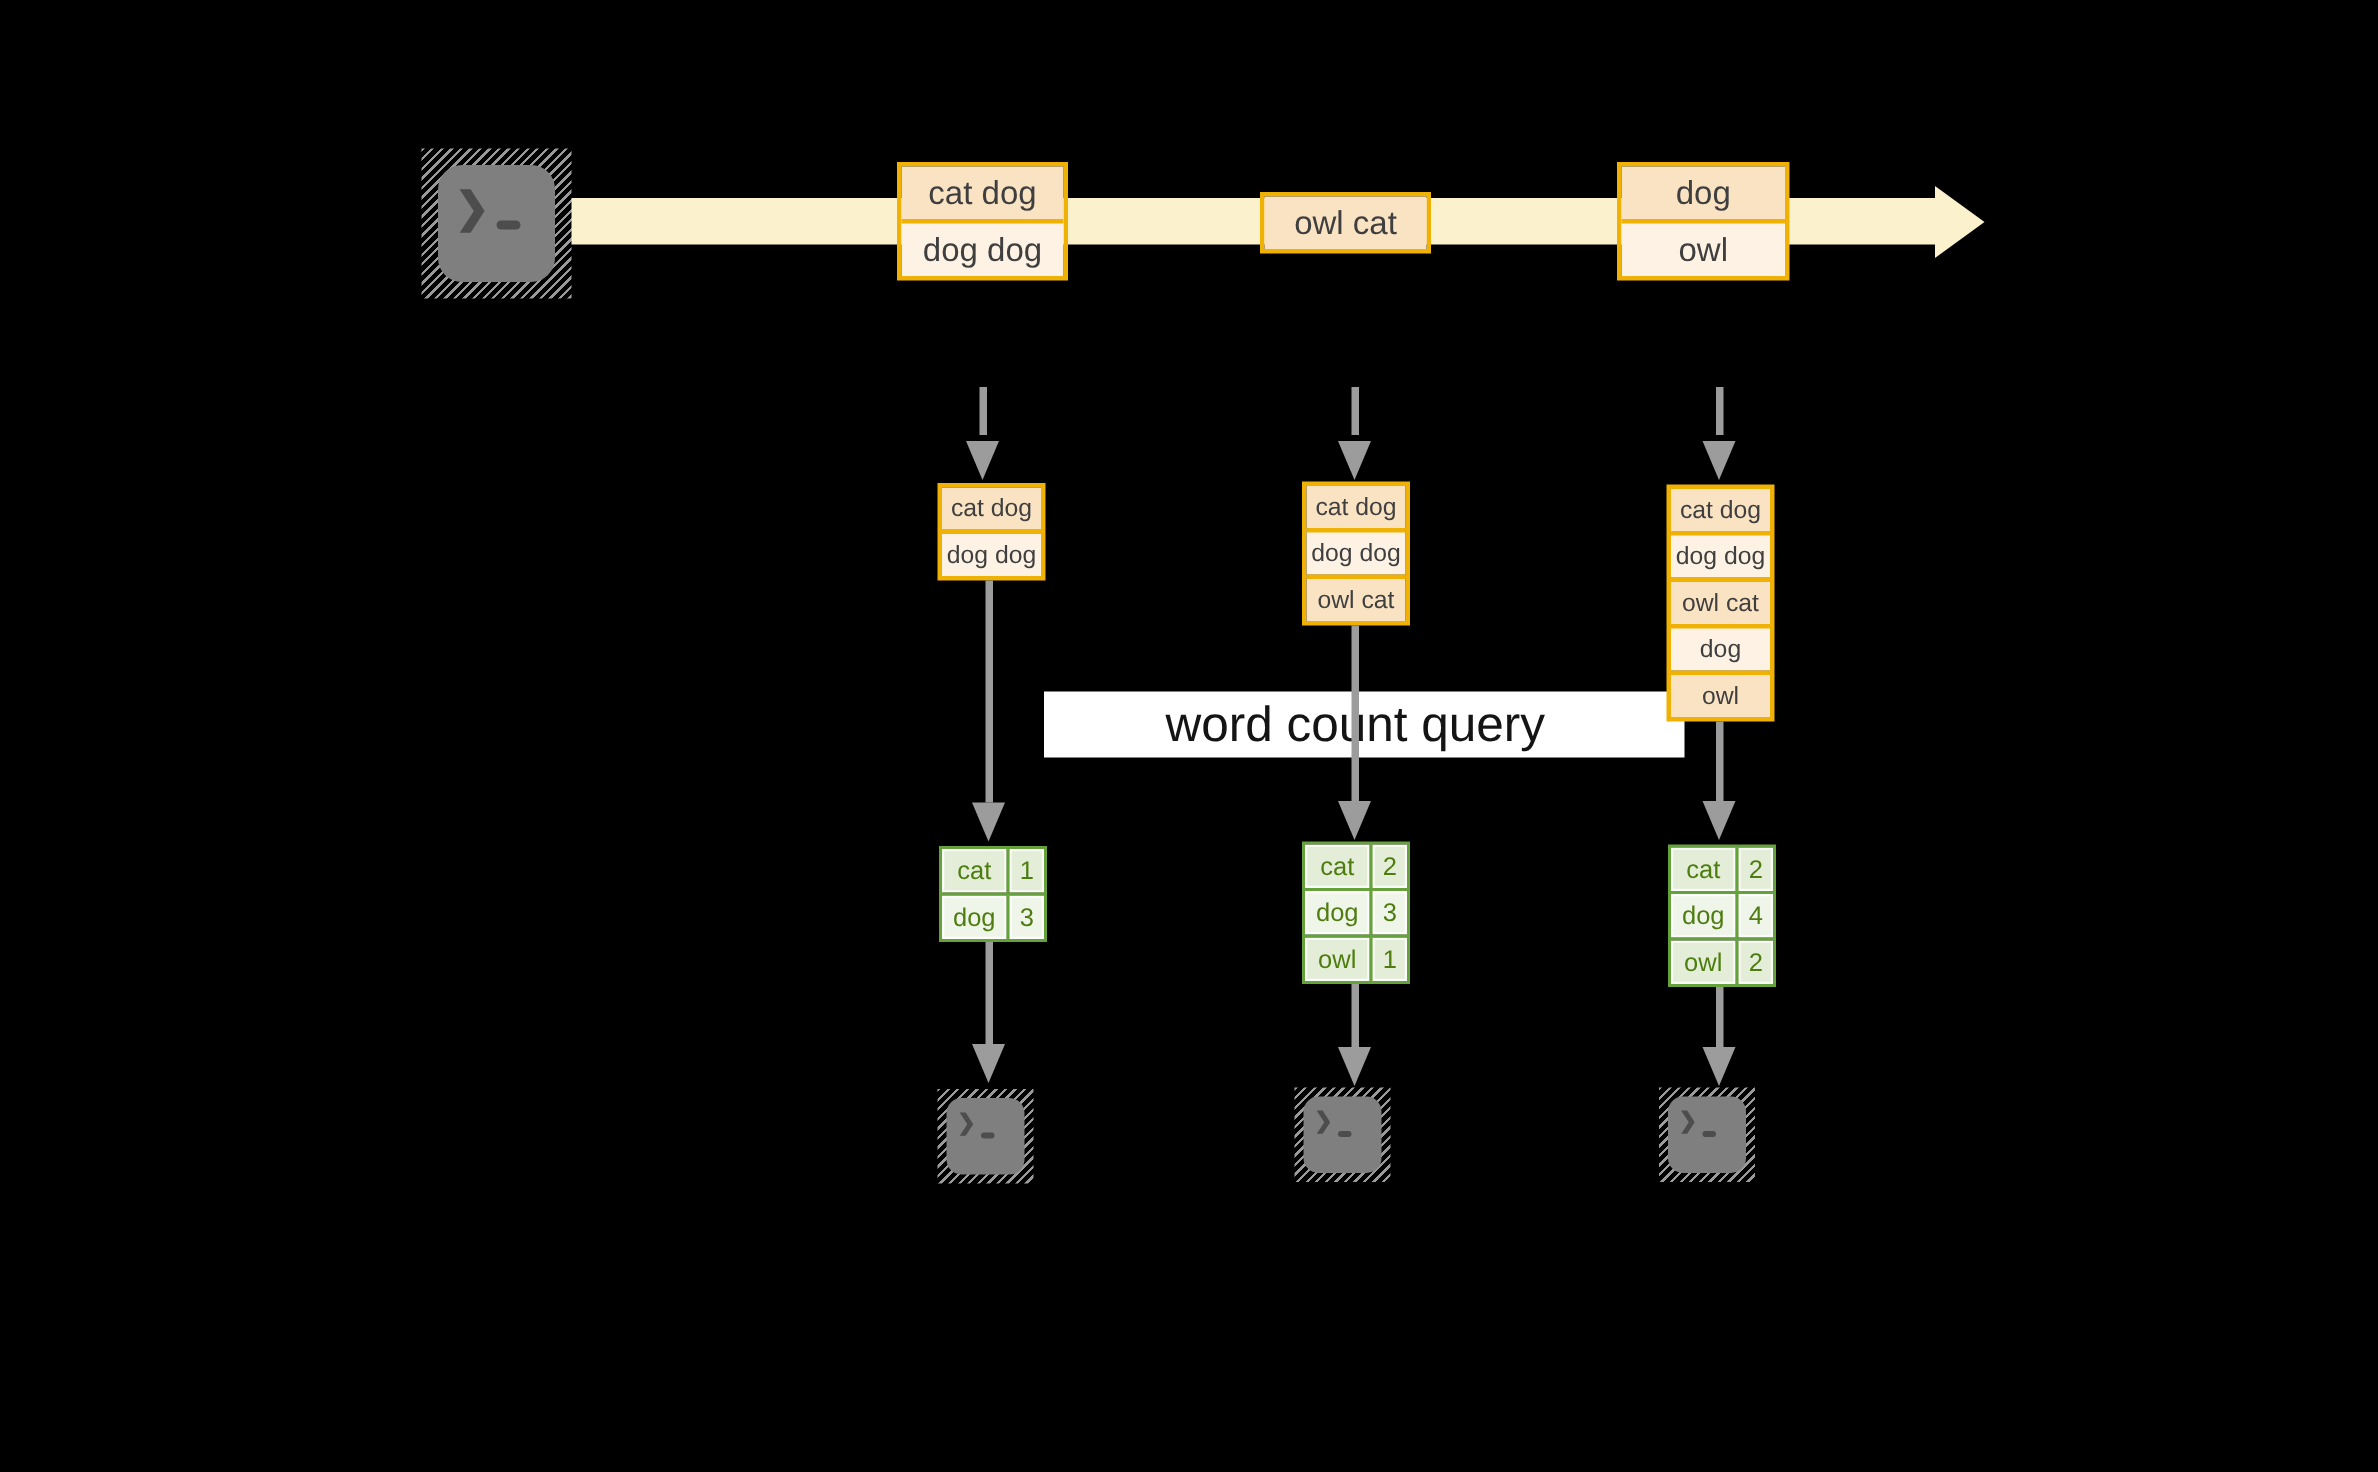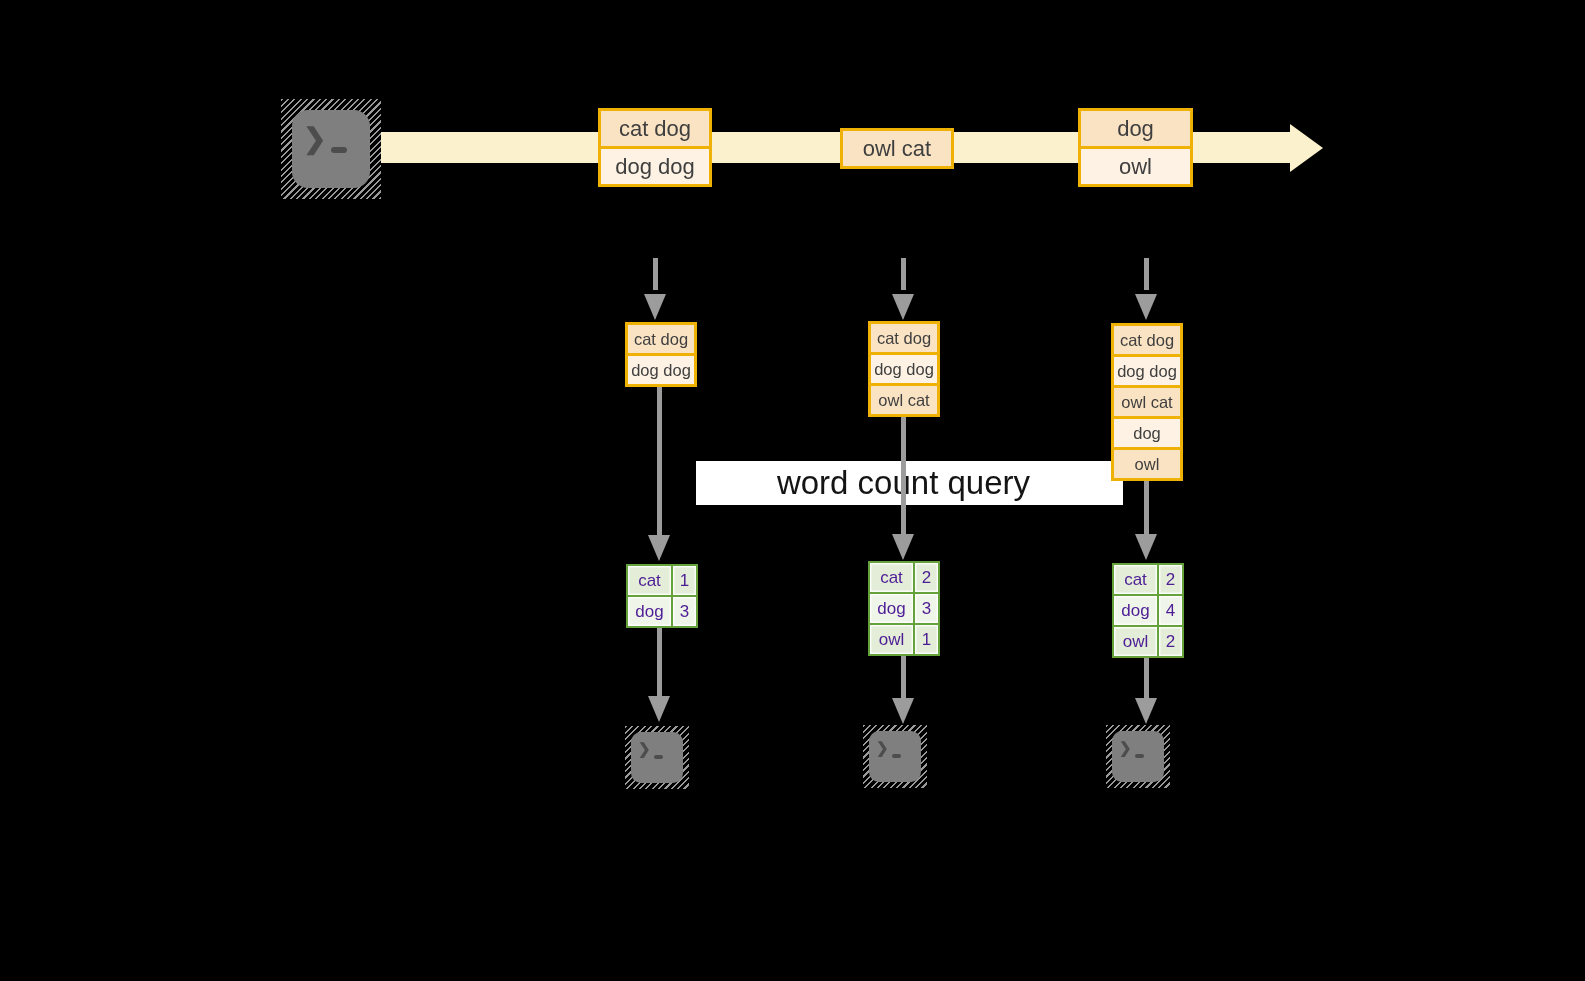--- a/index.html
+++ b/index.html
@@ -52,21 +52,21 @@
     border-top:26px solid var(--arrow);}
   
   .query-band{position:absolute;background:var(--label_bg);z-index:1;
     display:flex;align-items:center;justify-content:center;
     font-size:33px;color:#141414;padding-right:12px;box-sizing:border-box;}
   
   .gtable{position:absolute;border:2px solid var(--green);display:flex;flex-direction:column;z-index:2;}
   .gtable .grow{display:flex;height:29px;}
   .gtable .grow + .grow{border-top:2px solid var(--green);}
   .gtable .cell{display:flex;align-items:center;justify-content:center;
-    font-size:17px;color:#4c1d95;box-shadow:inset 0 0 0 1.5px rgba(255,255,255,.8);}
+    font-size:17px;color:#4d7c0f;box-shadow:inset 0 0 0 1.5px rgba(255,255,255,.8);}
   .gtable .word{width:43px;}
   .gtable .num{width:23px;border-left:2px solid var(--green);}
   .gtable .grow:nth-child(odd) .cell{background:var(--green_cell);}
   .gtable .grow:nth-child(even) .cell{background:var(--green_cell_alt);}
 </style>
 </head>
 <body>
 
 <div class="canvas">
 

